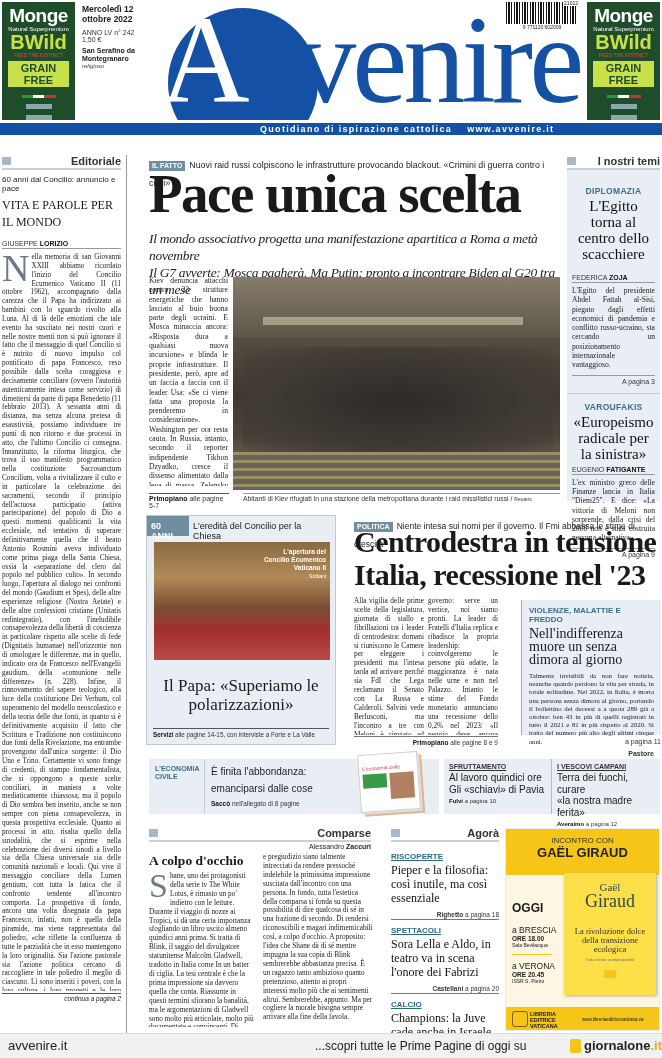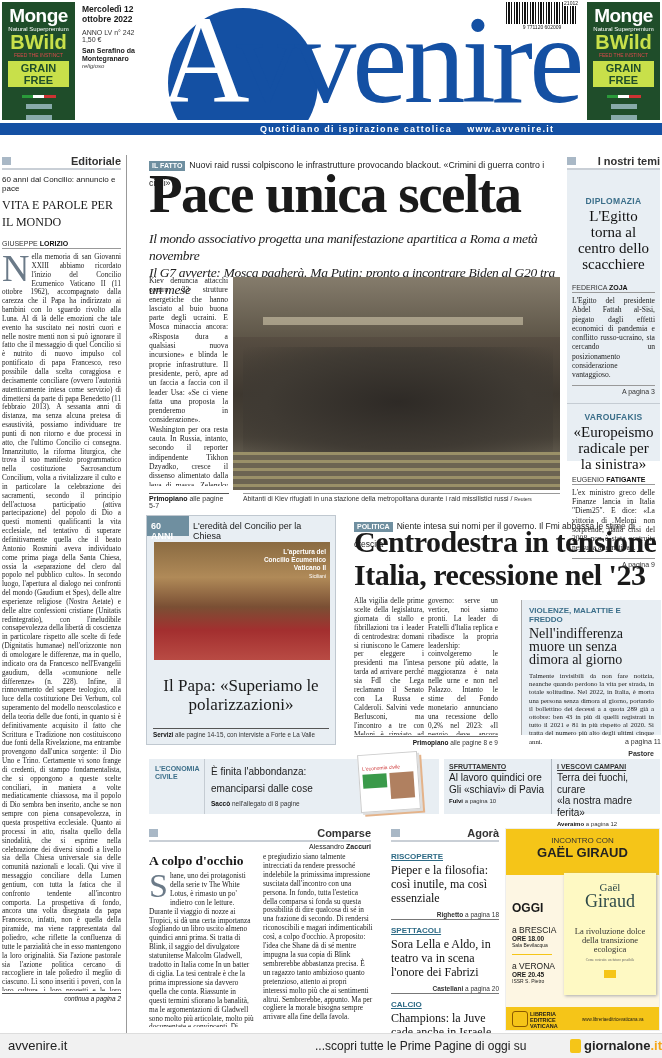--- a/index.html
+++ b/index.html
@@ -121,26 +121,26 @@
   <div class="abs" style="left:30px;top:40px;width:260px;height:8px;background:rgba(230,220,190,0.5);"></div>
   <div class="abs" style="left:10px;top:70px;width:310px;height:110px;background:radial-gradient(ellipse at 50% 50%,#2e2a26 0%,#3f3a33 60%,transparent 100%);"></div>
   <div class="abs" style="left:0;top:175px;width:327px;height:38px;background:repeating-linear-gradient(180deg,#9a9068 0 3px,#6c6452 3px 8px);"></div>
 </div>
 <div class="abs small-sans" style="left:243px;top:493px;width:317px;font-size:6.8px;color:#333;border-top:1px solid #999;padding-top:1px;">
   <span>Abitanti di Kiev rifugiati in una stazione della metropolitana durante i raid missilistici russi</span> / <span style="font-size:5px;">Reuters</span>
 </div>
 
 <div class="abs" style="left:567px;top:155px;width:93px;">
   <div class="sec-head"><span class="sq"></span><span>I nostri temi</span></div>
-  <div class="sidebar-box" style="padding:20px 5px;height:291px;">
+  <div class="sidebar-box" style="padding:10px 5px;height:331px;">
     <div>
       <div class="topic-kicker" style="margin-top:6px;">DIPLOMAZIA</div>
       <div class="topic-title" style="margin-top:2px;">L'Egitto torna al centro dello scacchiere</div>
       <div class="byline" style="margin-top:12px;"><span>FEDERICA</span> <b>ZOJA</b></div>
-      <div class="body-text" style="margin-top:3px;">L'Egitto del presidente Abdel Fattah al-Sisi, piegato dagli effetti economici di pandemia e conflitto russo-ucraino, sta cercando un posizionamento considerazione vantaggioso.</div>
+      <div class="body-text" style="margin-top:3px;">L'Egitto del presidente Abdel Fattah al-Sisi, piegato dagli effetti economici di pandemia e conflitto russo-ucraino, sta cercando un posizionamento internazionale vantaggioso.</div>
       <div class="small-sans" style="text-align:right;border-top:1px solid #999;margin-top:5px;padding-top:2px;">A pagina 3</div>
     </div>
     <div style="border-top:1px solid #c5ccd3;margin:8px -5px 0;"></div>
     <div>
       <div class="topic-kicker" style="margin-top:8px;">VAROUFAKIS</div>
       <div class="topic-title" style="margin-top:2px;">«Europeismo radicale per la sinistra»</div>
       <div class="byline" style="margin-top:4px;"><span>EUGENIO</span> <b>FATIGANTE</b></div>
       <div class="body-text" style="margin-top:3px;">L'ex ministro greco delle Finanze lancia in Italia "Diem25". E dice: «La vittoria di Meloni non sorprende, dalla crisi del 2008 non è stata costruita nessuna alternativa».</div>
       <div class="small-sans" style="text-align:right;border-top:1px solid #999;margin-top:5px;padding-top:2px;">A pagina 9</div>
     </div>
@@ -259,21 +259,21 @@
   <div class="abs sans" style="left:6px;top:72px;">
     <div style="font-weight:bold;font-size:12px;">OGGI</div>
     <div style="font-size:8.5px;margin-top:10px;">a BRESCIA</div>
     <div style="font-size:6.5px;font-weight:bold;">ORE 18.00</div>
     <div style="font-size:5px;">Sala Bevilacqua</div>
     <div style="width:40px;height:1px;background:#f5c518;margin:6px 0;"></div>
     <div style="font-size:8.5px;">a VERONA</div>
     <div style="font-size:6.5px;font-weight:bold;">ORE 20.45</div>
     <div style="font-size:5px;">ISSR S. Pietro</div>
   </div>
-  <div class="abs" style="left:58px;top:44px;width:92px;height:122px;background:#fef9c3;box-shadow:1px 1px 3px #aaa;text-align:center;">
+  <div class="abs" style="left:58px;top:44px;width:92px;height:122px;background:#fde047;box-shadow:1px 1px 3px #aaa;text-align:center;">
     <div style="font-size:11px;color:#2f4a4a;margin-top:8px;">Gaël</div>
     <div style="font-size:18px;color:#2f4a4a;line-height:16px;">Giraud</div>
     <div style="font-size:8.5px;line-height:9px;color:#333;margin:18px 6px 0;">La rivoluzione dolce della transizione ecologica</div>
     <div style="font-size:3.5px;color:#666;margin-top:4px;">Come costruire un futuro possibile</div>
     <div style="width:12px;height:8px;background:#f5c518;margin:8px auto 0;"></div>
   </div>
   <div class="abs" style="left:0;top:178px;width:155px;height:25px;background:#f5c518;">
     <div class="abs sans" style="left:24px;top:4px;font-size:5.5px;font-weight:bold;line-height:6px;width:40px;">LIBRERIA EDITRICE VATICANA</div>
     <div class="abs" style="left:6px;top:4px;width:16px;height:16px;border:1px solid #8a5a00;border-radius:3px;"></div>
     <div class="abs sans" style="left:76px;top:10px;font-size:4.5px;">www.libreriaeditricevaticana.va</div>

